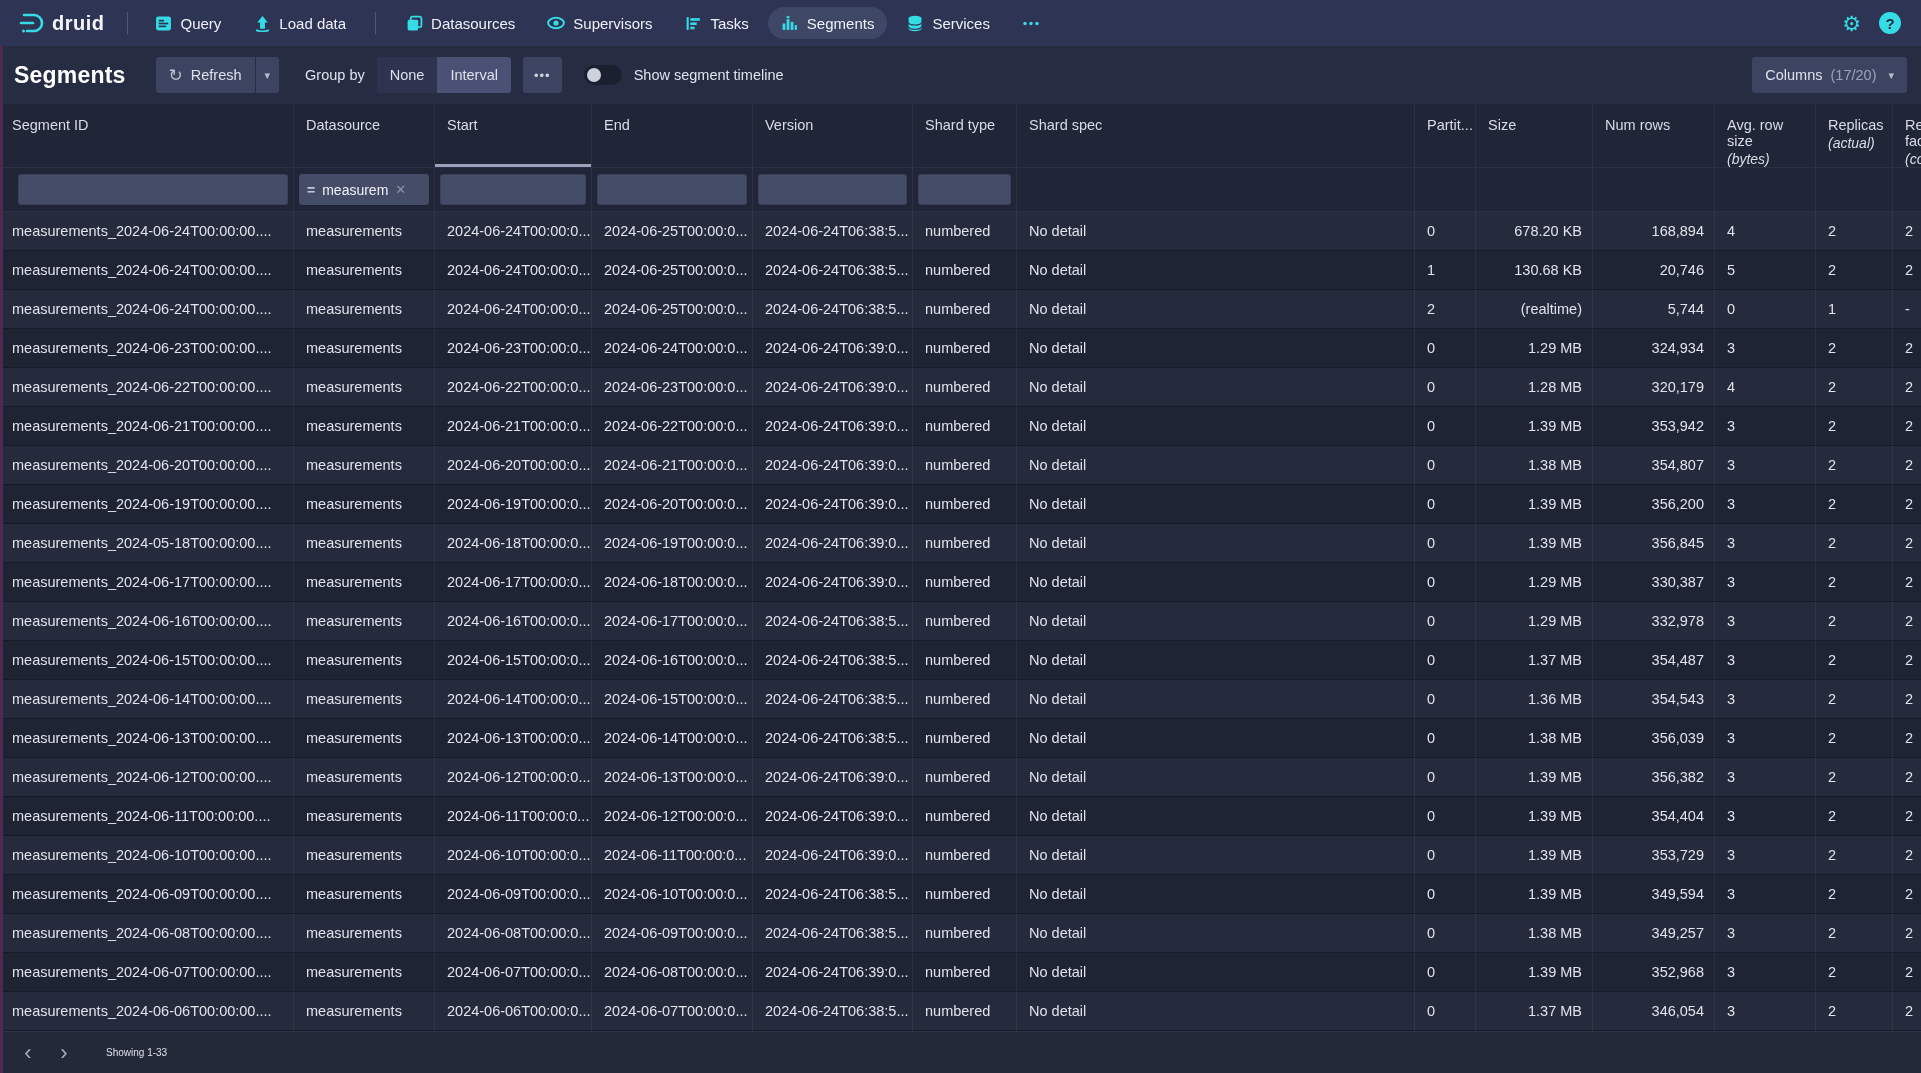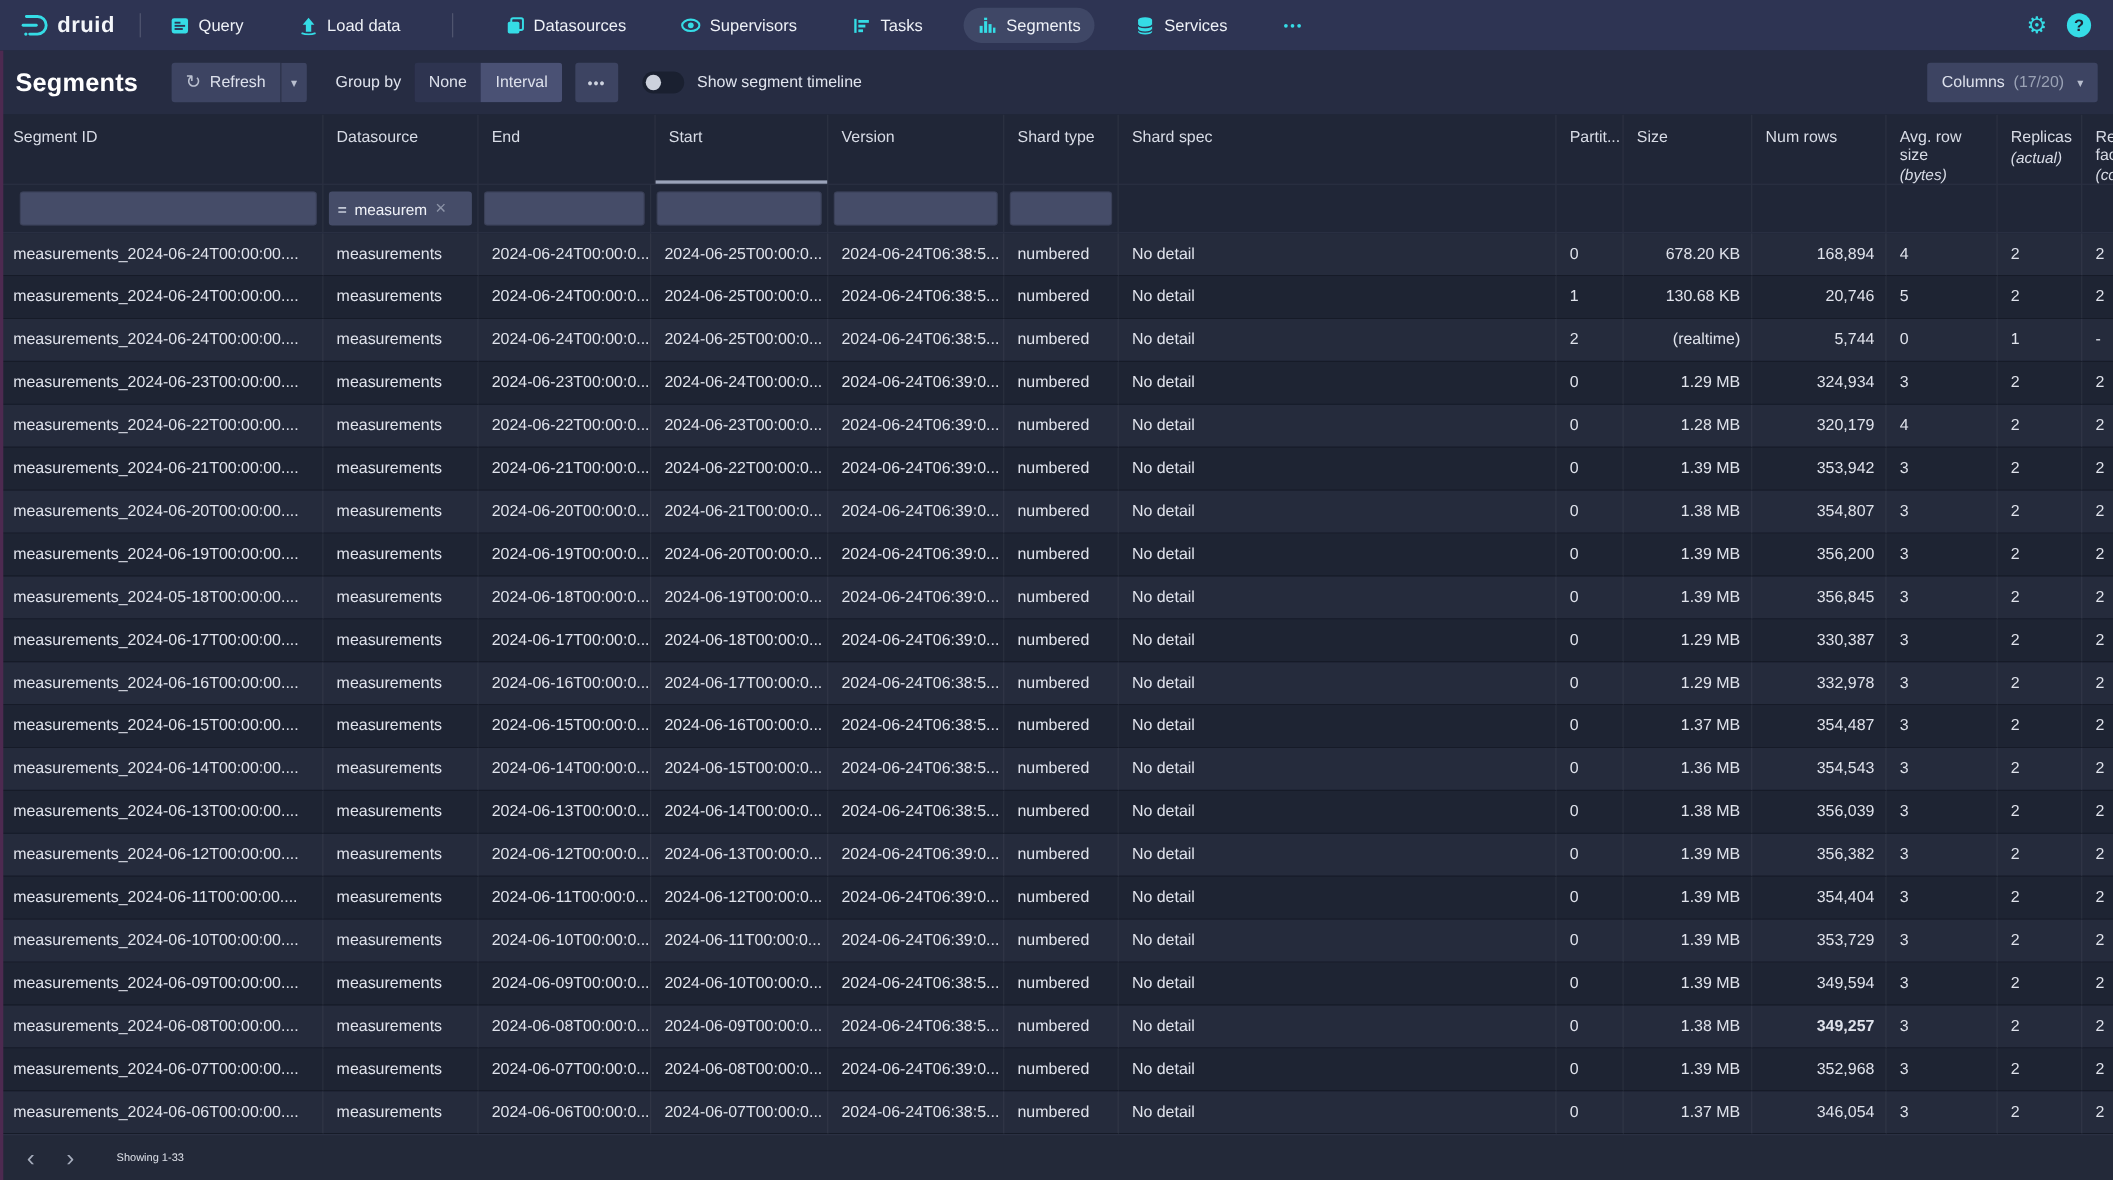--- a/index.html
+++ b/index.html
@@ -12,21 +12,21 @@
   }
   *{box-sizing:border-box;margin:0;padding:0}
   html,body{width:1921px;height:1073px;overflow:hidden}
   body{font-family:"Liberation Sans","DejaVu Sans",sans-serif;background:var(--page-bg);color:var(--text);position:relative}
 
   
   .nav{height:46px;background:var(--nav-bg);display:flex;align-items:center;padding:0 14px;gap:4px}
   .logo{display:flex;align-items:center;gap:8px;padding:0 8px 0 4px;cursor:pointer}
   .logo span{font-size:20px;font-weight:bold;color:#f4f6fa;letter-spacing:.5px}
   .nav-divider{width:1px;height:22px;background:rgba(255,255,255,.18);margin:0 10px}
-  .nav-items{display:flex;align-items:center;gap:24px;height:100%}
+  .nav-items{display:flex;align-items:center;gap:6px;height:100%}
   .nav-item{display:flex;align-items:center;gap:8px;padding:7px 13px;border-radius:20px;color:#eef1f7;font-size:15px;cursor:pointer;white-space:nowrap;background:transparent;border:none}
   .nav-item.active{background:#3f4766}
   .nav-item .nicon{display:flex;align-items:center;justify-content:center;width:18px;height:18px}
   .nav-right{margin-left:auto;display:flex;align-items:center;gap:18px;padding-right:6px}
   .gear{color:var(--accent);font-size:21px;cursor:pointer;line-height:1}
   .help{width:22px;height:22px;border-radius:50%;background:var(--accent);color:#1e2435;font-weight:bold;font-size:15px;display:flex;align-items:center;justify-content:center;cursor:pointer}
 
   
   .toolbar{height:58px;background:var(--toolbar-bg);display:flex;align-items:center;padding:0 14px;gap:12px}
   .toolbar h1{font-size:23px;font-weight:bold;color:#fff;margin-right:18px;letter-spacing:.2px}
@@ -209,22 +209,22 @@
       <span>Columns</span>
       <span class="muted">(17/20)</span>
       <span class="cg">▾</span>
     </button>
   </div>
 
   <div class="tablewrap">
     <div class="hrow" id="header-row">
         <div class="hcell" style="width: 294px;"><span>Segment ID</span></div>
         <div class="hcell" style="width: 141px;"><span>Datasource</span></div>
+        <div class="hcell sorted" style="width: 157px;"><span>Start</span></div>
         <div class="hcell" style="width: 161px;"><span>End</span></div>
-        <div class="hcell sorted" style="width: 157px;"><span>Start</span></div>
         <div class="hcell" style="width: 160px;"><span>Version</span></div>
         <div class="hcell" style="width: 104px;"><span>Shard type</span></div>
         <div class="hcell" style="width: 398px;"><span>Shard spec</span></div>
         <div class="hcell" style="width: 61px;"><span>Partit...</span></div>
         <div class="hcell" style="width: 117px;"><span>Size</span></div>
         <div class="hcell" style="width: 122px;"><span>Num rows</span></div>
         <div class="hcell" style="width: 101px;"><span>Avg. row size</span><span class="sub">(bytes)</span></div>
         <div class="hcell" style="width: 77px;"><span>Replicas</span><span class="sub">(actual)</span></div>
         <div class="hcell" style="width: 60px;"><span>Replication factor</span><span class="sub">(configured)</span></div>
       </div>
@@ -533,21 +533,21 @@
         <div class="drow odd">
           <div class="dcell" style="width: 294px;">measurements_2024-06-08T00:00:00....</div>
           <div class="dcell" style="width: 141px;">measurements</div>
           <div class="dcell" style="width: 157px;">2024-06-08T00:00:0...</div>
           <div class="dcell" style="width: 161px;">2024-06-09T00:00:0...</div>
           <div class="dcell" style="width: 160px;">2024-06-24T06:38:5...</div>
           <div class="dcell" style="width: 104px;">numbered</div>
           <div class="dcell" style="width: 398px;">No detail</div>
           <div class="dcell" style="width: 61px;">0</div>
           <div class="dcell num" style="width: 117px;">1.38 MB</div>
-          <div class="dcell num" style="width: 122px; font-weight: bold;">349,257</div>
+          <div class="dcell num" style="width: 122px;">349,257</div>
           <div class="dcell" style="width: 101px;">3</div>
           <div class="dcell" style="width: 77px;">2</div>
           <div class="dcell" style="width: 60px;">2</div>
         </div>
         <div class="drow even">
           <div class="dcell" style="width: 294px;">measurements_2024-06-07T00:00:00....</div>
           <div class="dcell" style="width: 141px;">measurements</div>
           <div class="dcell" style="width: 157px;">2024-06-07T00:00:0...</div>
           <div class="dcell" style="width: 161px;">2024-06-08T00:00:0...</div>
           <div class="dcell" style="width: 160px;">2024-06-24T06:39:0...</div>

